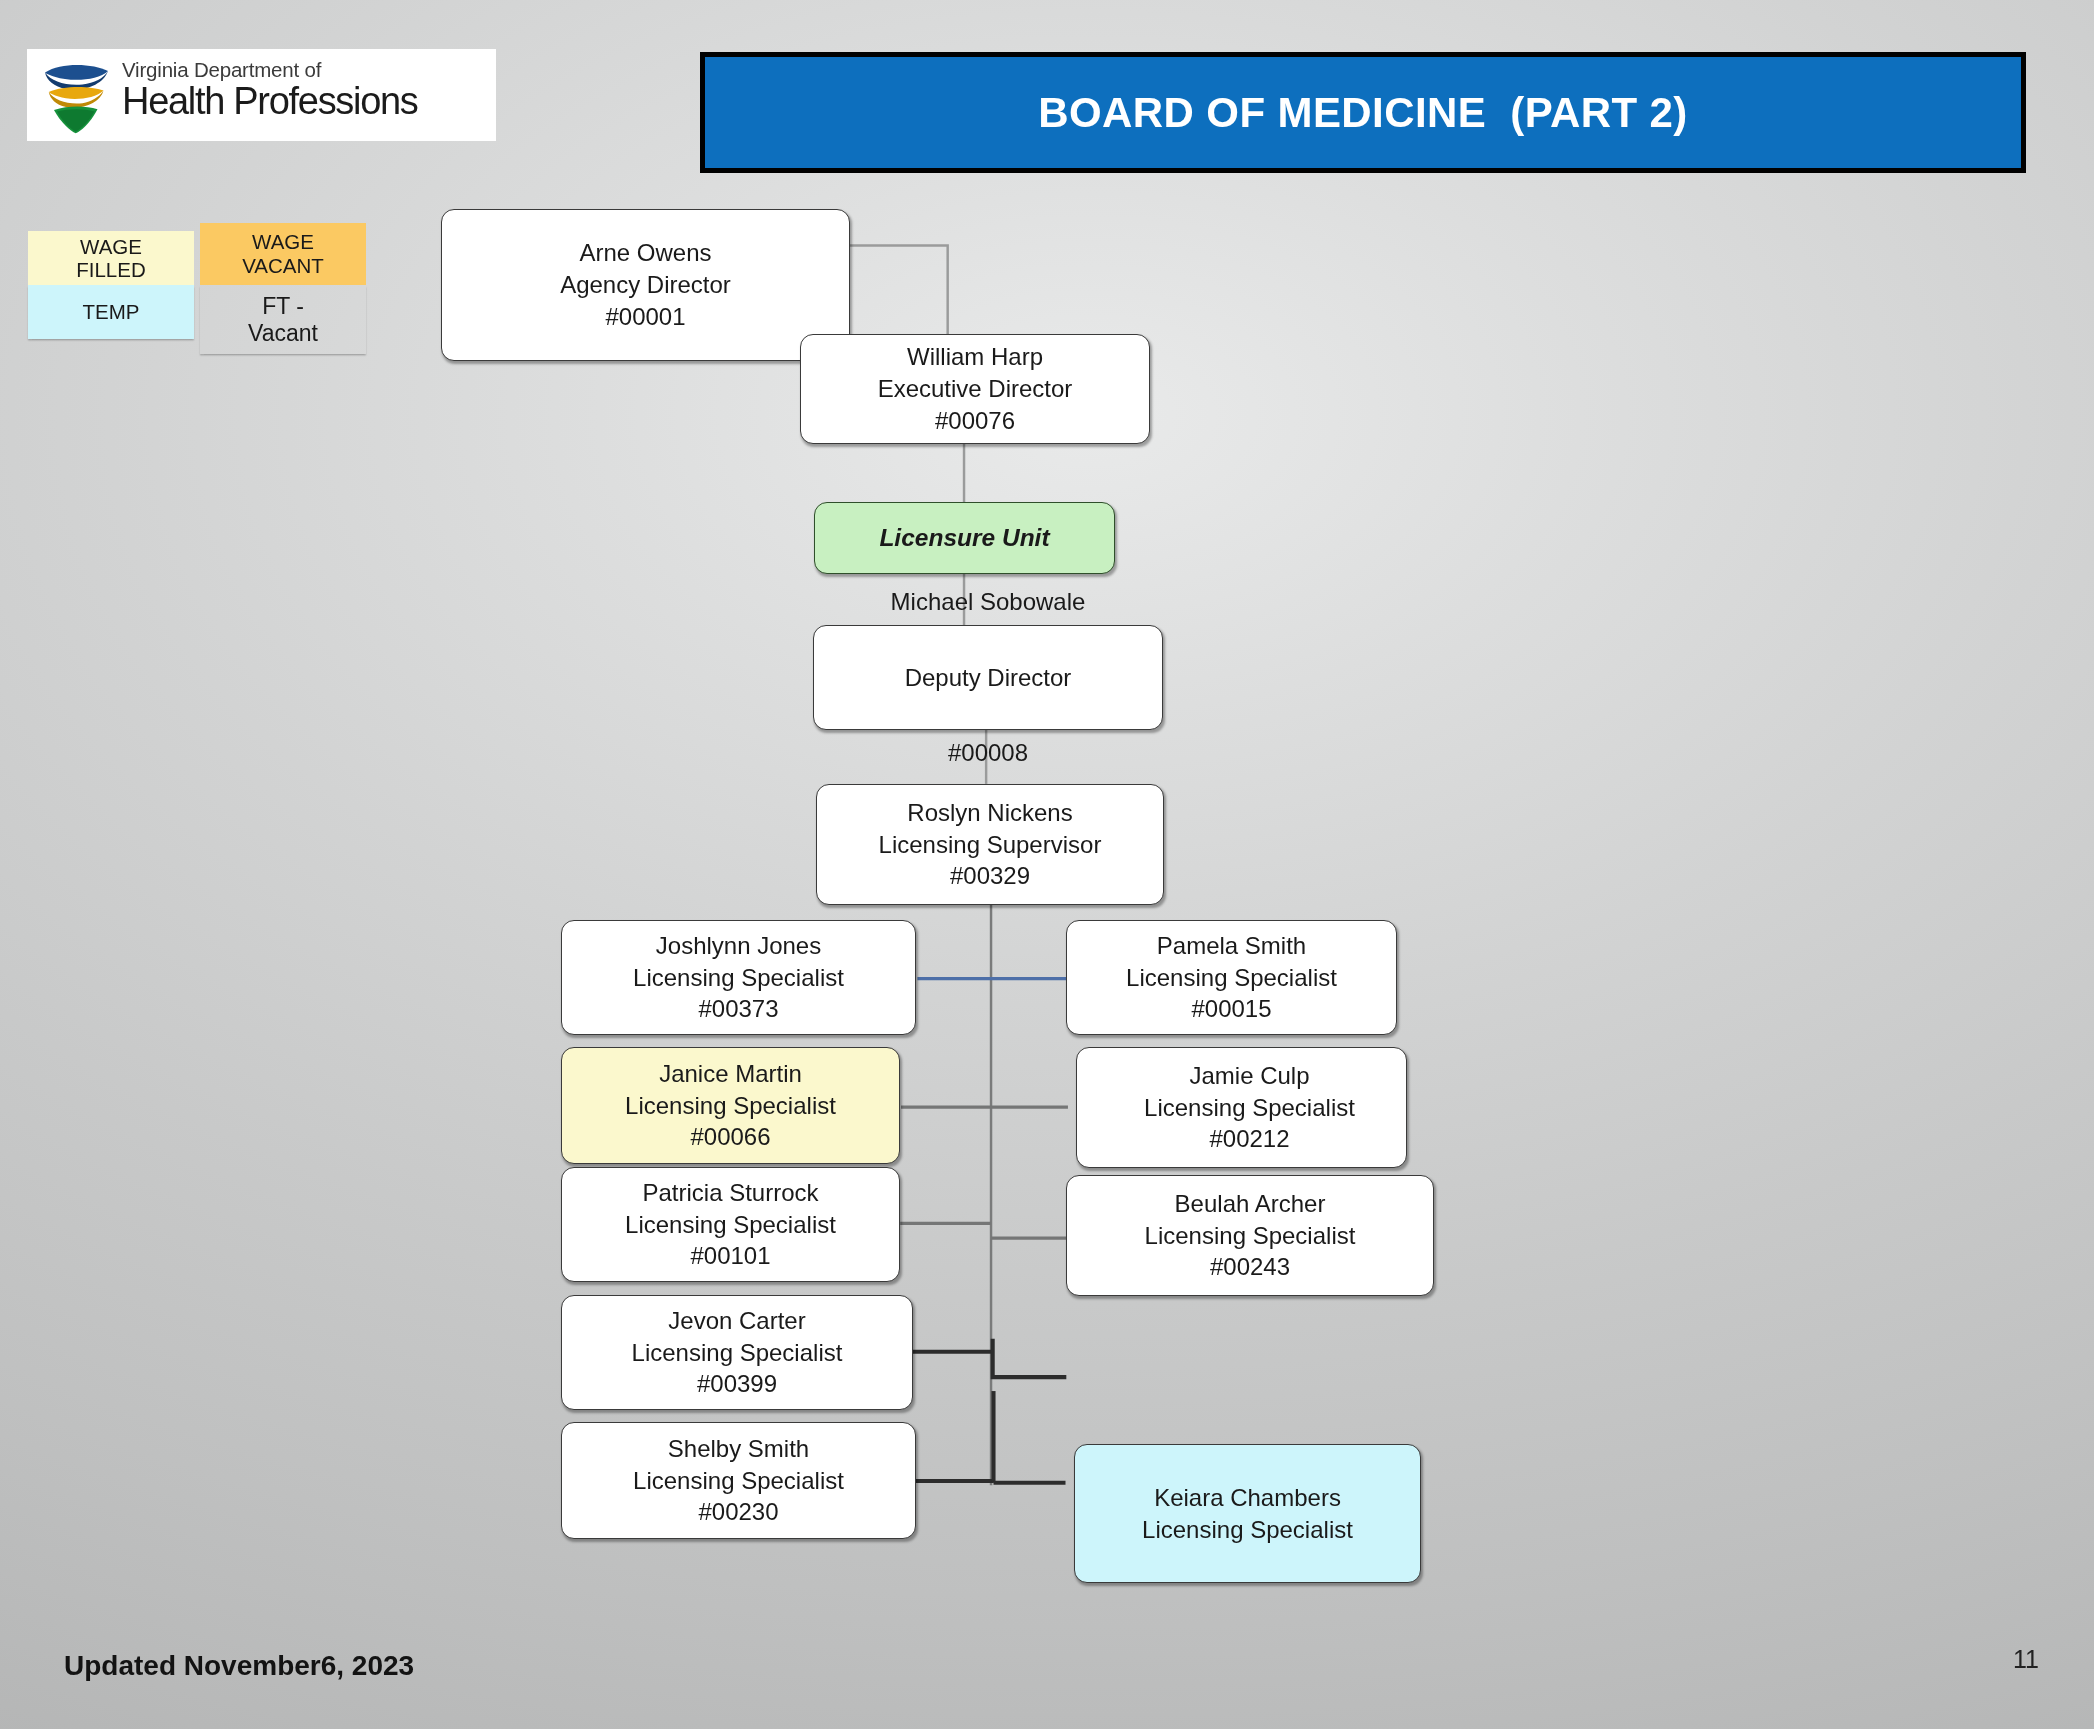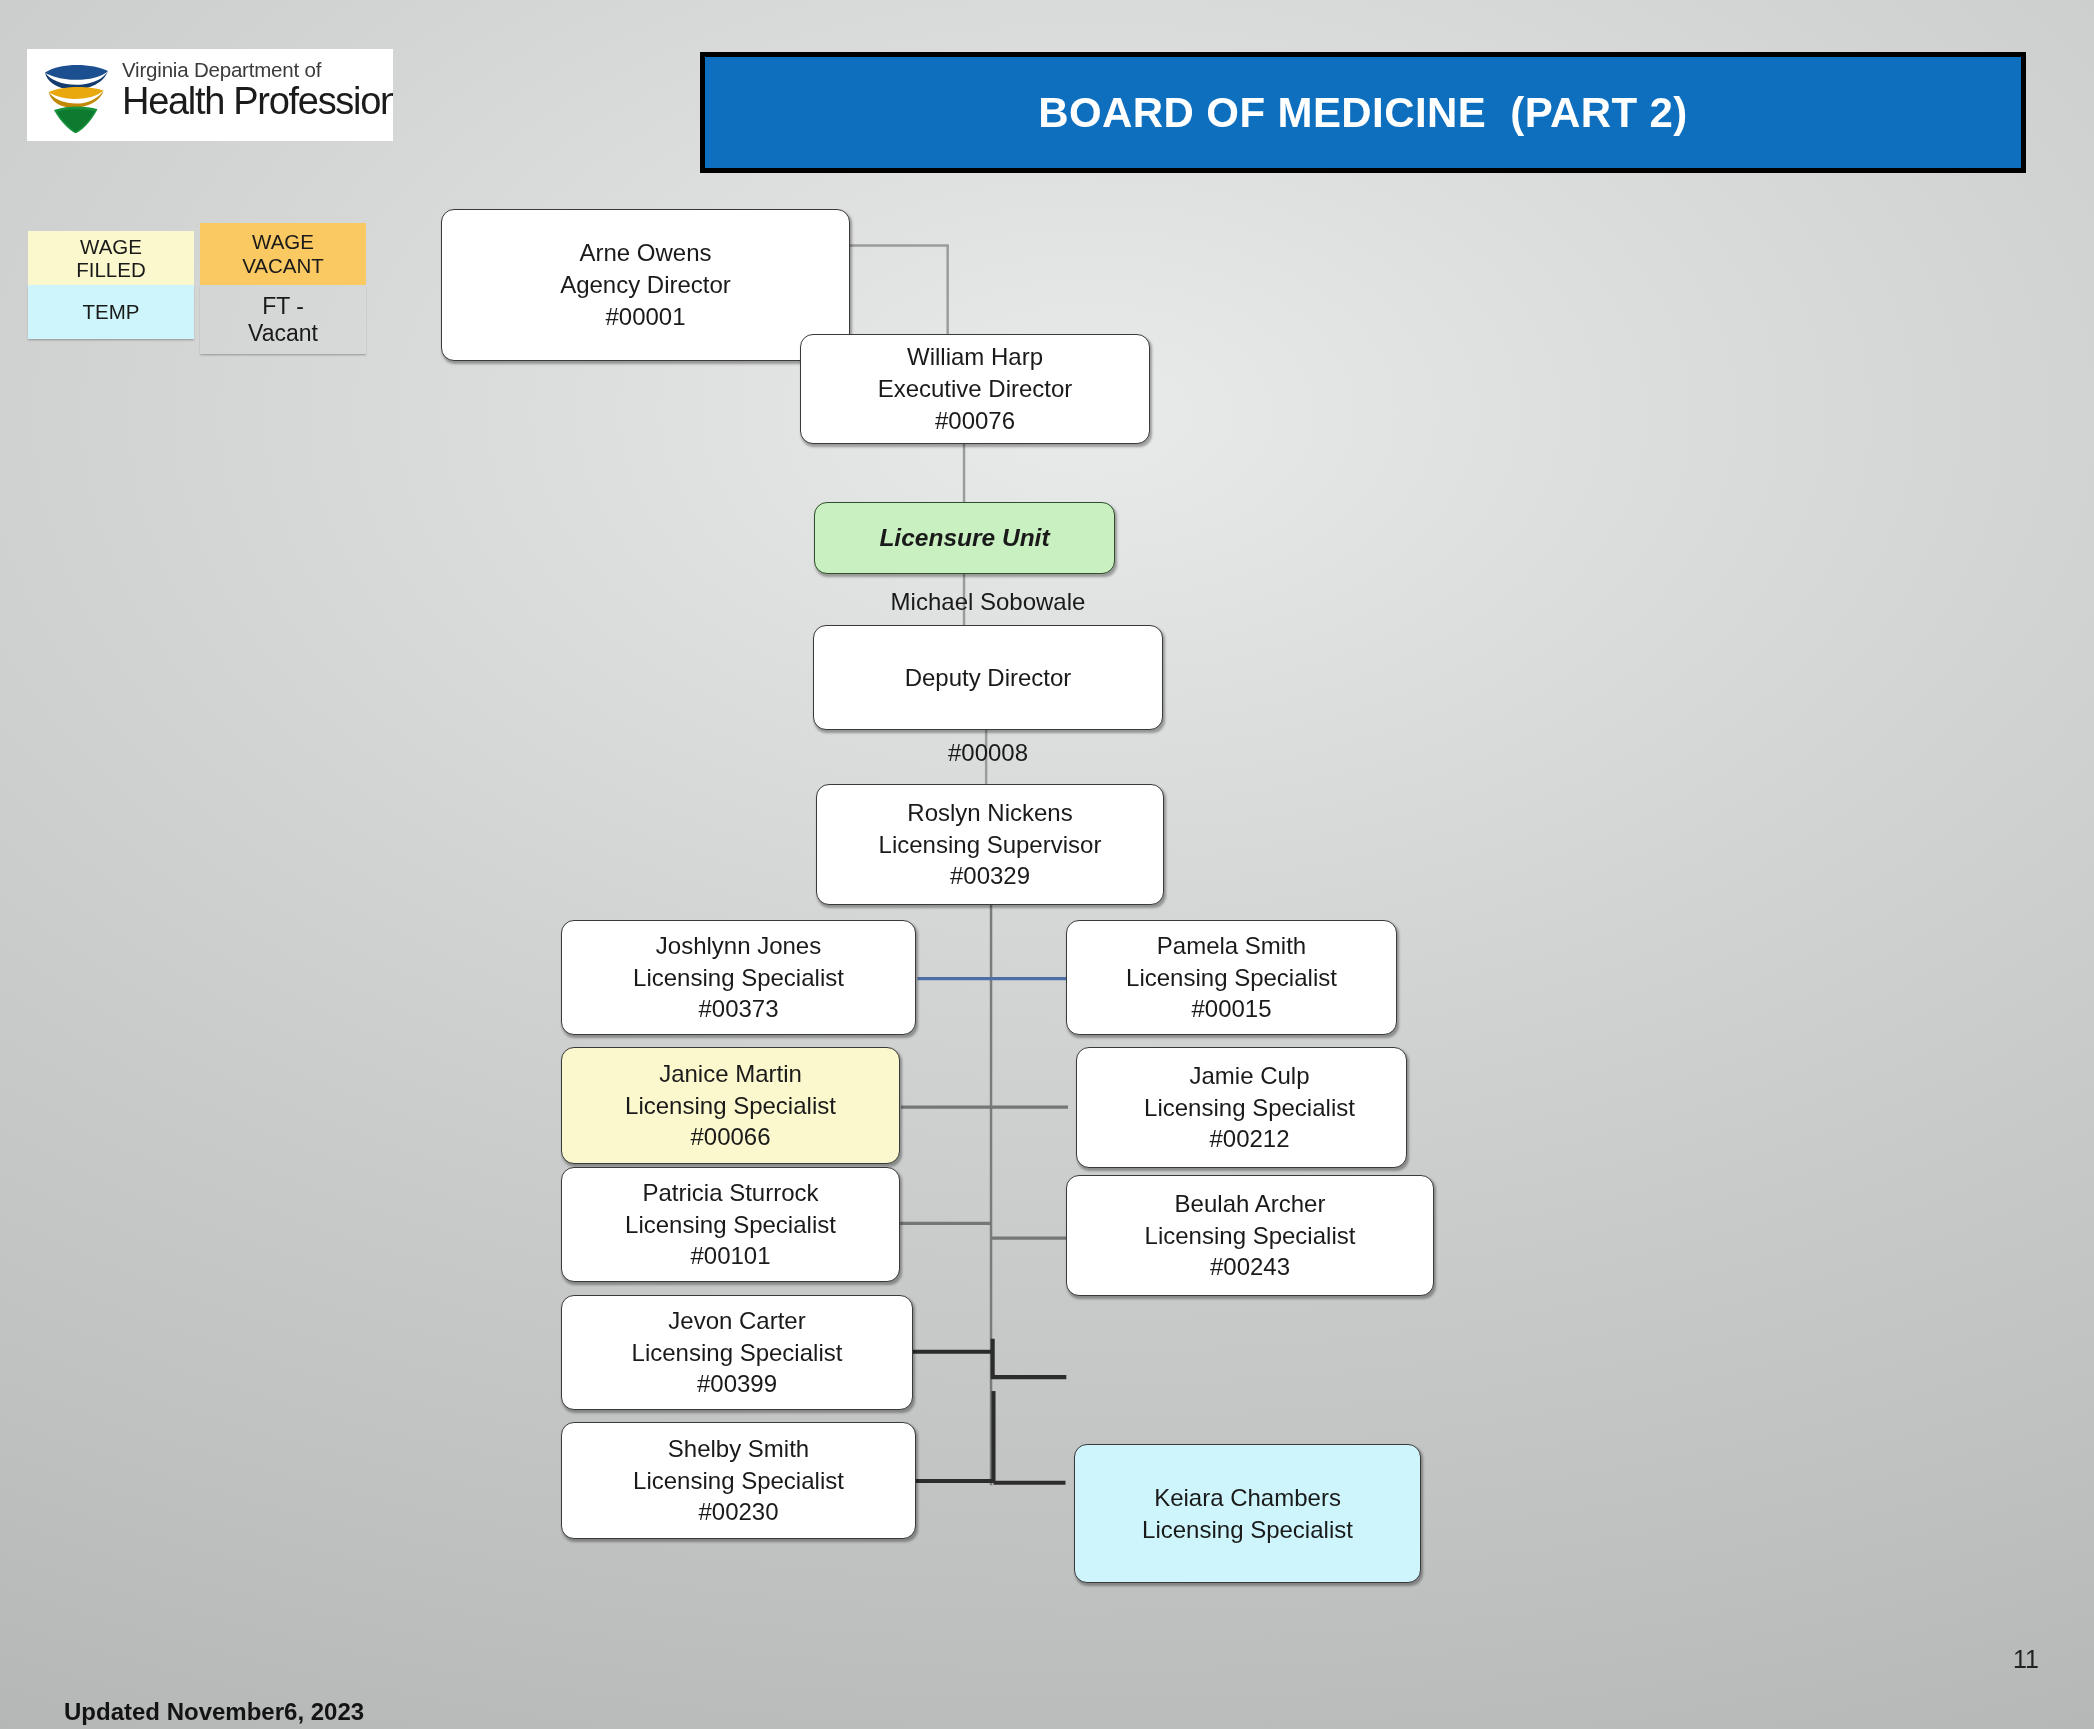--- a/index.html
+++ b/index.html
@@ -22,23 +22,24 @@
         #c8c9c9 54%,
         #bfc0c0 72%,
         #b6b7b7 88%,
         #b0b1b1 100%);
   }
 
   
   #logo-box {
     position: absolute;
     left: 27px; top: 49px;
-    width: 366px; height: 92px;
+    width: 442px; height: 92px;
     background: #ffffff;
     overflow: hidden;
+    padding-left: 27px;
   }
   #logo-mark {
     position: absolute;
     left: 11.5px; top: 9.8px;
     width: 75px; height: 75px;
   }
   #logo-text {
     position: absolute;
     left: 95px; top: 4.9px;
     width: 270px;
@@ -155,25 +156,24 @@
   .node.unit-label .ln {
     font-weight: 700;
     font-style: italic;
     font-size: 24.5px;
   }
 
   
   #footer-updated {
     position: absolute;
     left: 64px; top: 1650px;
-    font-size: 24px;
+    font-size: 28px;
     font-weight: 700;
     color: #131313;
     white-space: nowrap;
-    margin-top: 48px;
   }
   #footer-counts {
     position: absolute;
     left: 469px; top: 1637px;
     width: 1162px; height: 57px;
     border: 1.6px solid #2a2a2a;
     box-sizing: border-box;
     background: transparent;
     box-shadow: 0 2.5px 1.6px rgba(0,0,0,0.35);
     display: flex;

